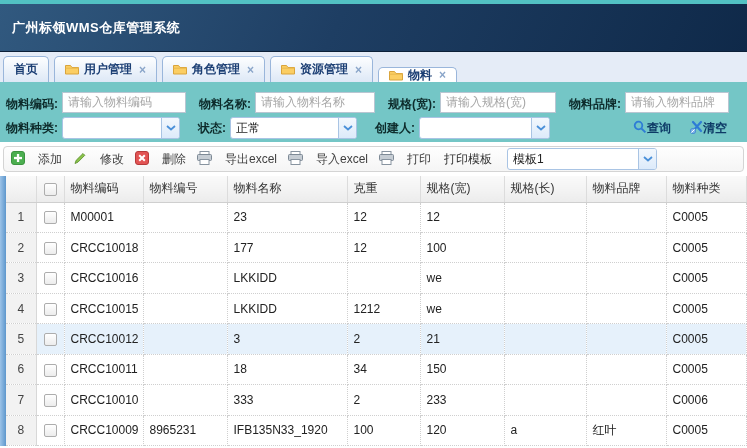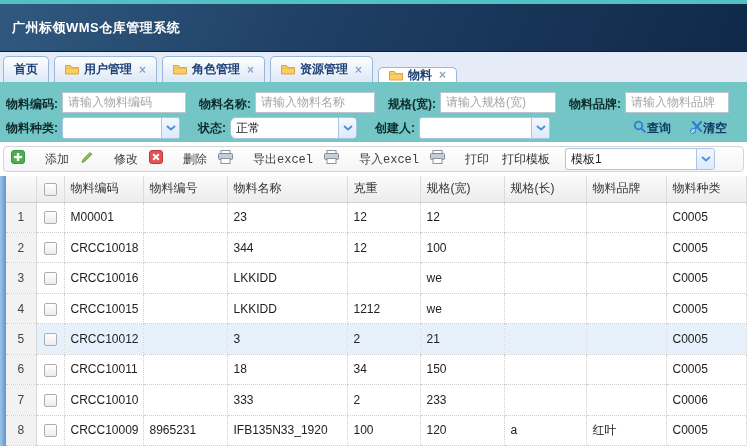--- a/index.html
+++ b/index.html
@@ -52,31 +52,31 @@
   .ui-select {
     display:flex; align-items:center; justify-content:space-between;
     background:#fff; border:1px solid #A9C4E4; border-radius:3px; height:22px;
   }
   .ui-select .val { padding-left:5px; color:#222; overflow:hidden; white-space:nowrap; }
   .ui-select .arrow-box {
     width:18px; align-self:stretch; display:flex; align-items:center; justify-content:center;
     background:linear-gradient(#F3F8FD,#DCEAFA); border-left:1px solid #A9C4E4;
     border-radius:0 2px 2px 0;
   }
-  .sel-w1 { width:118px; } .sel-w2 { width:127px;border-radius:6px; } .sel-w3 { width:131px; }
+  .sel-w1 { width:118px; } .sel-w2 { width:127px; } .sel-w3 { width:131px; }
   .actions { margin-left:auto; display:flex; align-items:center; gap:18px; padding-right:14px; }
   .act-btn { display:flex; align-items:center; color:#0D3A66; font-weight:bold; cursor:pointer; }
   
   .toolbar-wrap { padding:4px 3px; background:#fff; }
   .toolbar {
     border:1px solid #D4D4D4; border-radius:4px;
     background:linear-gradient(#FEFEFE,#F5F5F5);
     height:26px; display:flex; align-items:center; padding:0 7px; gap:11px;
   }
-  .tb-btn { display:flex; align-items:center; gap:20px; color:#404040; cursor:pointer; white-space:nowrap;font-family:Liberation Mono, monospace; }
+  .tb-btn { display:flex; align-items:flex-start; gap:13px; color:#404040; cursor:pointer; white-space:nowrap; }
   .tb-sep-label { color:#333; margin-left:2px; }
   .tpl-select { width:150px; margin-left:4px; }
   
   .grid-area { display:flex; align-items:stretch; height:270px; }
   .left-strip { width:6px; background:linear-gradient(to right,#9CC3E8,#5E97CC); }
   table.grid { border-collapse:collapse; table-layout:fixed; width:741px; }
   .grid th {
     height:26px; background:linear-gradient(#FAFAFA,#ECECEC);
     border-right:1px solid #DCDCDC; border-bottom:1px solid #CFCFCF;
     font-weight:normal; text-align:left; padding:0 6px; color:#333;
@@ -330,21 +330,21 @@
           <td>12</td>
           <td></td>
           <td></td>
           <td>C0005</td>
         </tr>
         <tr>
     <td class="rownum">2</td>
     <td class="cbx-cell"><span class="cbx"></span></td>
   <td>CRCC10018</td>
           <td></td>
-          <td>344</td>
+          <td>177</td>
           <td>12</td>
           <td>100</td>
           <td></td>
           <td></td>
           <td>C0005</td>
         </tr>
         <tr>
     <td class="rownum">3</td>
     <td class="cbx-cell"><span class="cbx"></span></td>
   <td>CRCC10016</td>

